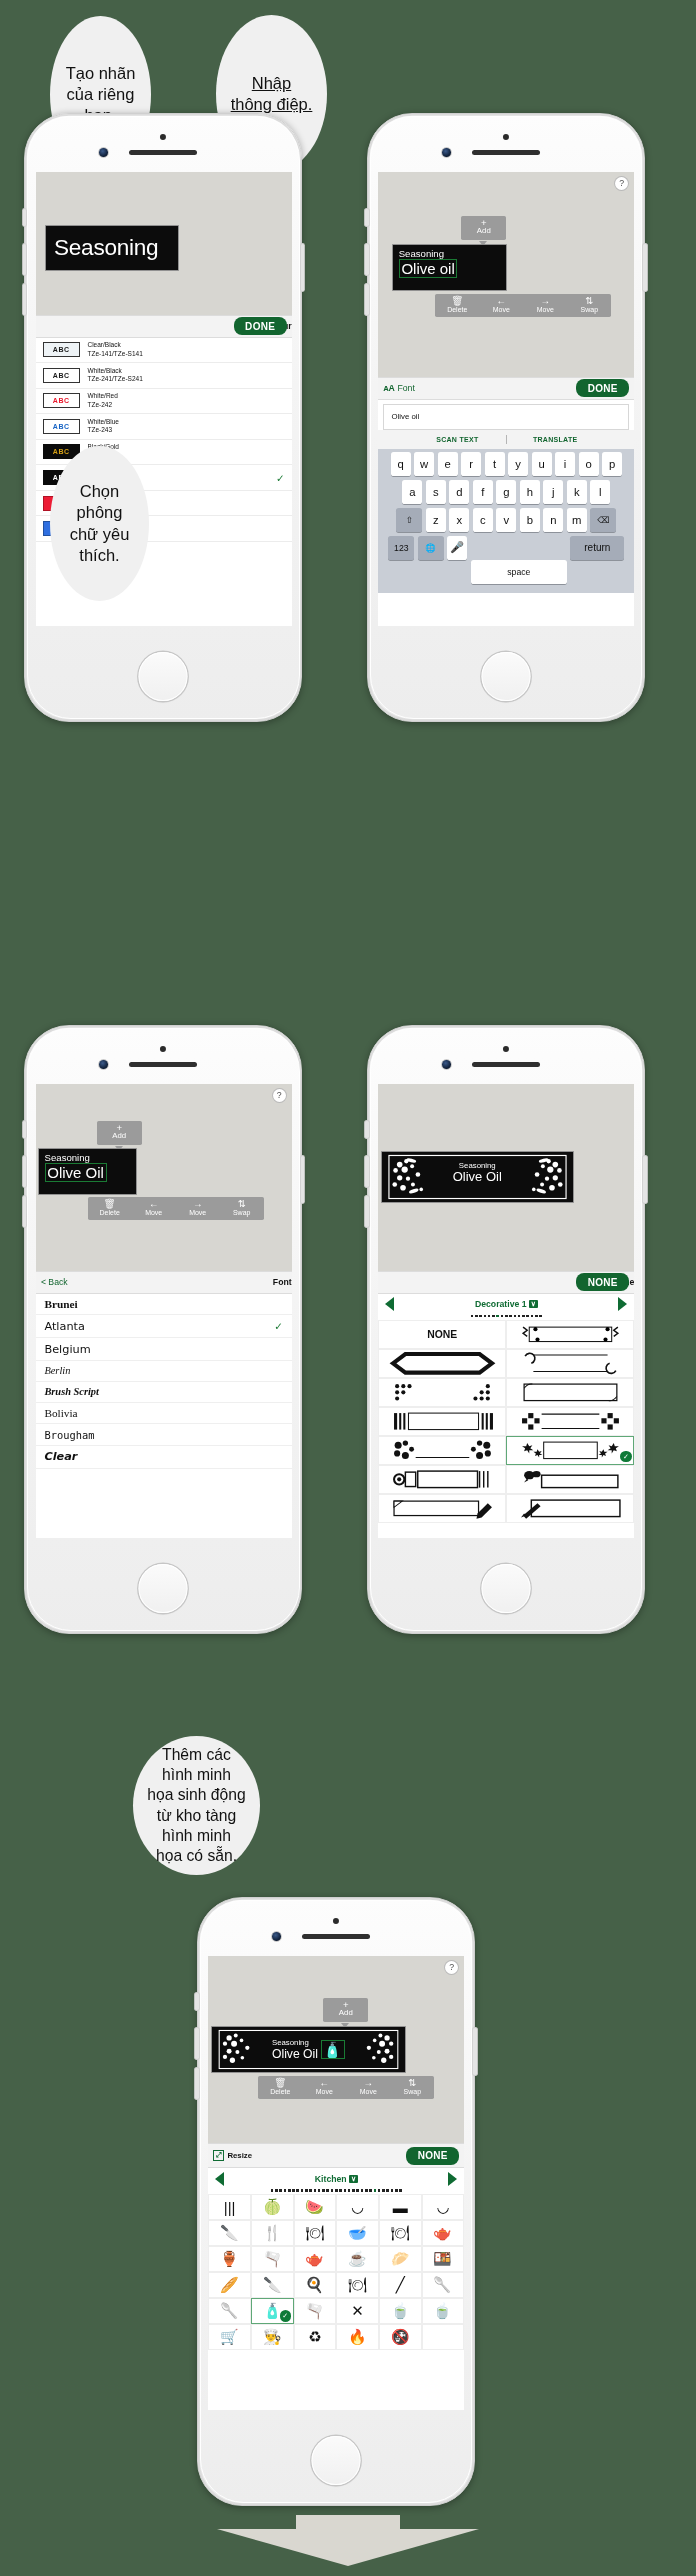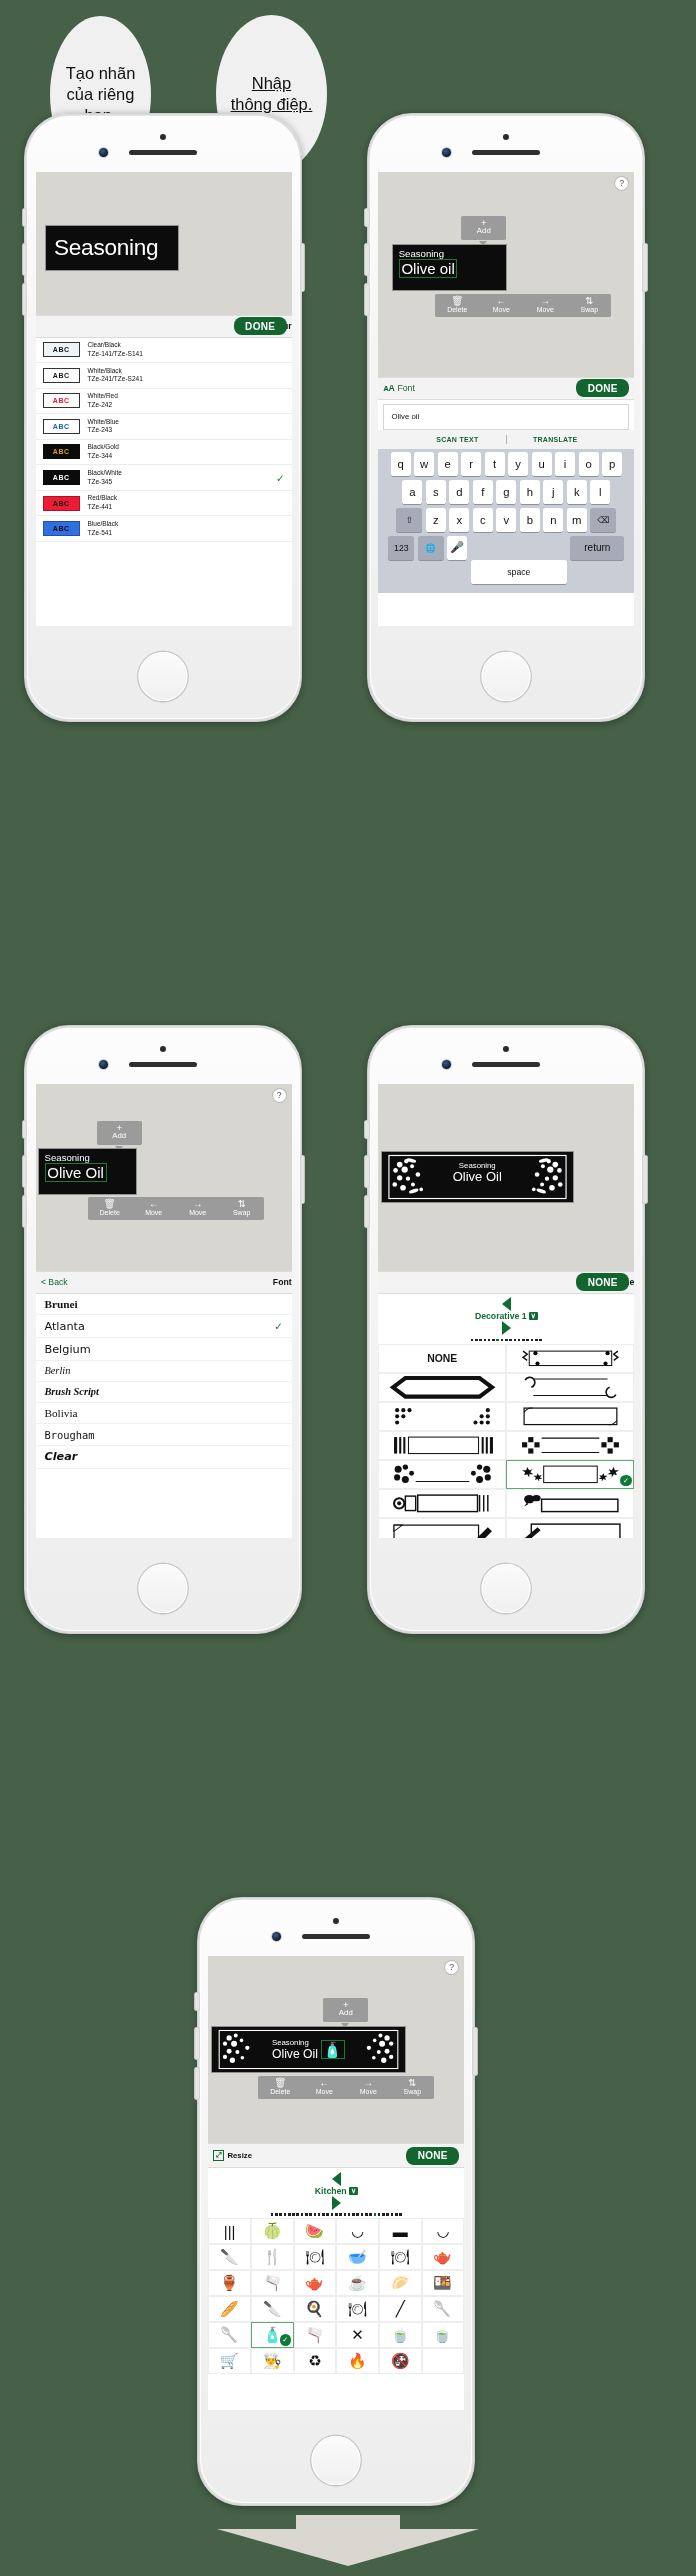--- a/index.html
+++ b/index.html
@@ -135,21 +135,21 @@
   .krow{display:flex;justify-content:center;gap:3.5px;margin-bottom:4.4px;}
   .key{background:#fff;border-radius:2.6px;min-width:20px;height:23.5px;
        display:flex;align-items:center;justify-content:center;font-size:11.3px;color:#111;
        box-shadow:0 0.9px 0 #8d929a;}
   .key.dark{background:#a5acb8;}
   .key.space{min-width:96px;font-size:8.7px;margin-top:24px;}
   .key.ret{min-width:54px;font-size:10px;}
   .key.num{min-width:26px;font-size:8.7px;}
 
   
-  .gal-head{display:flex;align-items:center;justify-content:space-between;padding:3.5px 7px;background:#fff;flex-direction:column;}
+  .gal-head{display:flex;align-items:center;justify-content:space-between;padding:3.5px 7px;background:#fff;}
   .arrow-l,.arrow-r{width:0;height:0;border-top:7px solid transparent;border-bottom:7px solid transparent;}
   .arrow-l{border-right:9.6px solid #0f6b33;}
   .arrow-r{border-left:9.6px solid #0f6b33;}
   .gal-cat{color:#0f6b33;font-size:8.7px;font-weight:bold;display:flex;align-items:center;gap:2.6px;}
   .cat-chip{background:#0f6b33;color:#fff;font-size:7px;padding:0 1.7px;border-radius:0.9px;}
   .dots{display:flex;justify-content:center;gap:1.7px;padding:0 0 2.6px;}
   .dot{width:2.6px;height:2.6px;background:#222;}
   .dot.on{background:#0f6b33;}
 
   .frame-grid{display:grid;grid-template-columns:1fr 1fr;background:#fff;}
@@ -370,20 +370,23 @@
             <div class="key dark num">🌐</div>
             <div class="key ">🎤</div>
             <div class="key space">space</div>
             <div class="key dark ret">return</div>
           </div>
         </div>
     </div>
     <div class="home-btn"></div>
   </div>
 
+  <div class="bubble" style="left:50px;top:446px;width:99px;height:155px;">
+    <span>Chọn phông chữ yêu thích.</span>
+  </div>
 
   <div class="phone" style="left:24.4px;top:1025px;">
     <div class="phone-body"></div>
     <div class="side-btn sb-sil"></div>
     <div class="side-btn sb-up"></div>
     <div class="side-btn sb-dn"></div>
     <div class="side-btn sb-pwr"></div>
     <div class="cam"></div>
     <div class="front-cam"></div>
     <div class="speaker"></div>
@@ -684,20 +687,23 @@
                 <path d="M4 18 l14 -12 l3 3 l-14 12z"></path>
                 <path d="M2 20 l3 -4 l2 2z"></path>
               </g>
             </svg>
           </div>
         </div>
     </div>
     <div class="home-btn"></div>
   </div>
 
+  <div class="bubble" style="left:133px;top:1736px;width:127px;height:139px;font-size:15.7px;">
+    <span>Thêm các hình minh họa sinh động từ kho tàng hình minh họa có sẵn.</span>
+  </div>
 
   <div class="phone" style="left:197px;top:1897px;">
     <div class="phone-body"></div>
     <div class="side-btn sb-sil"></div>
     <div class="side-btn sb-up"></div>
     <div class="side-btn sb-dn"></div>
     <div class="side-btn sb-pwr"></div>
     <div class="cam"></div>
     <div class="front-cam"></div>
     <div class="speaker"></div>

